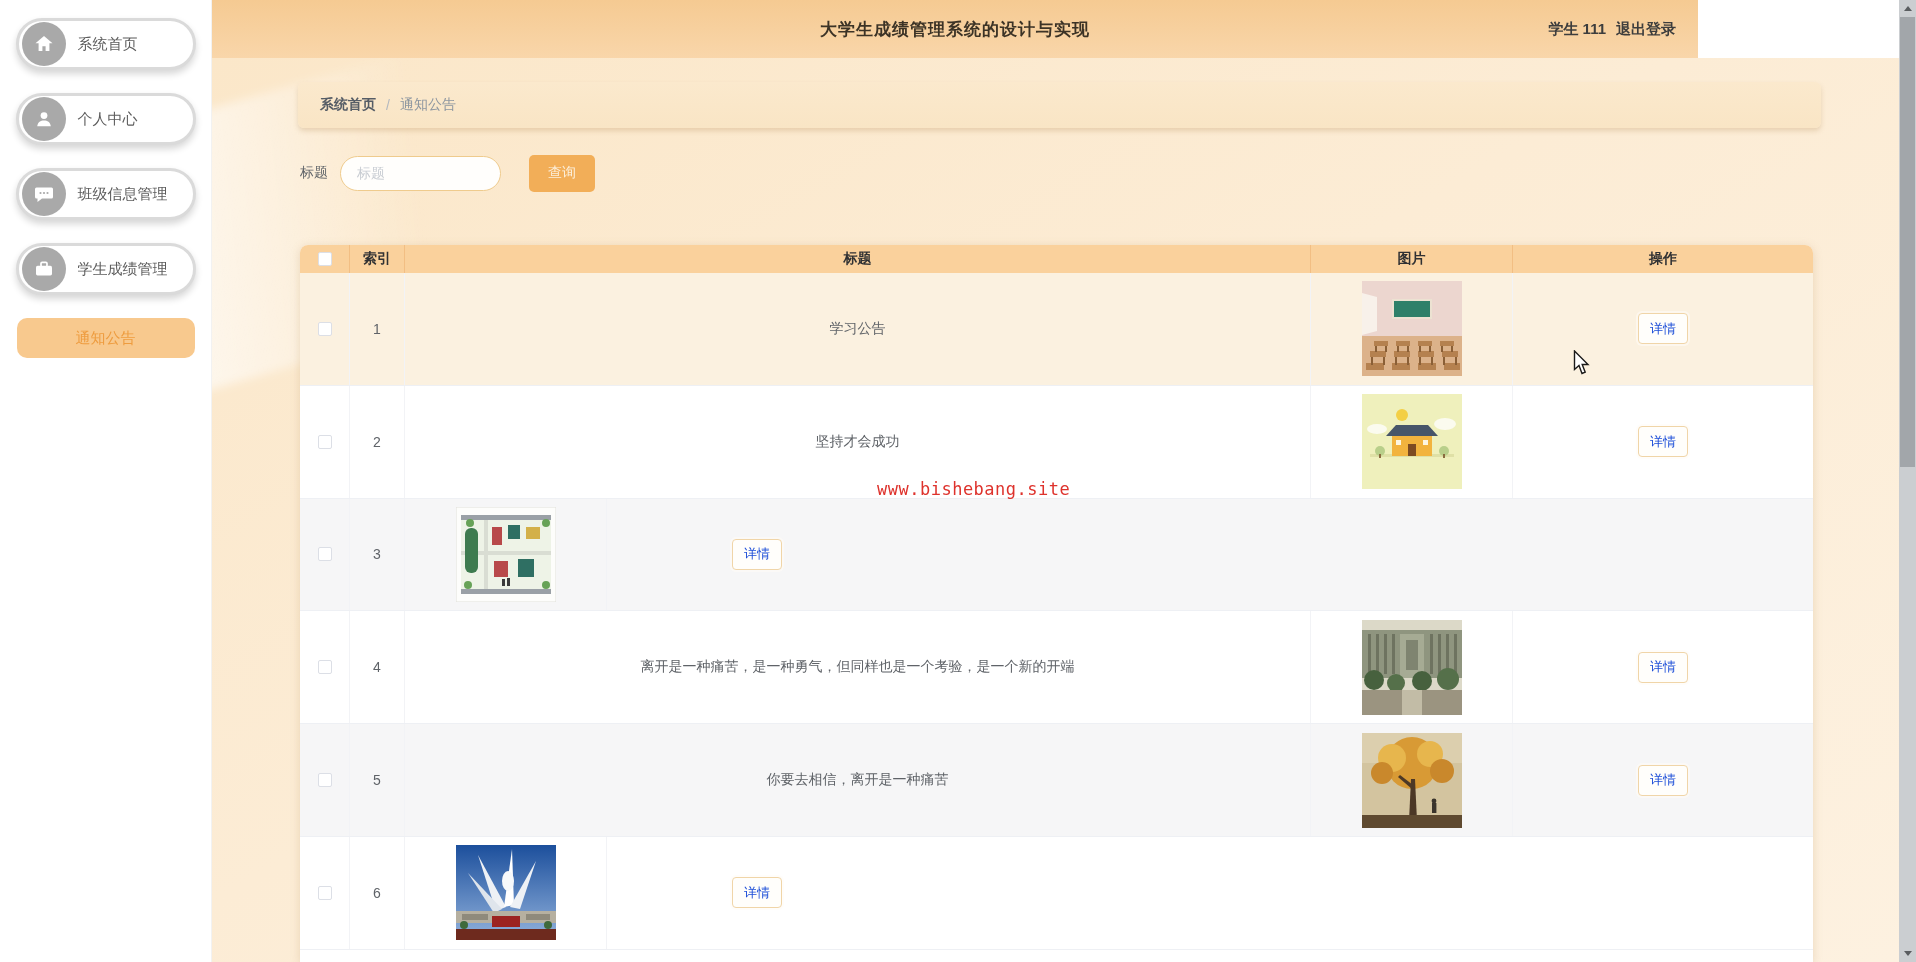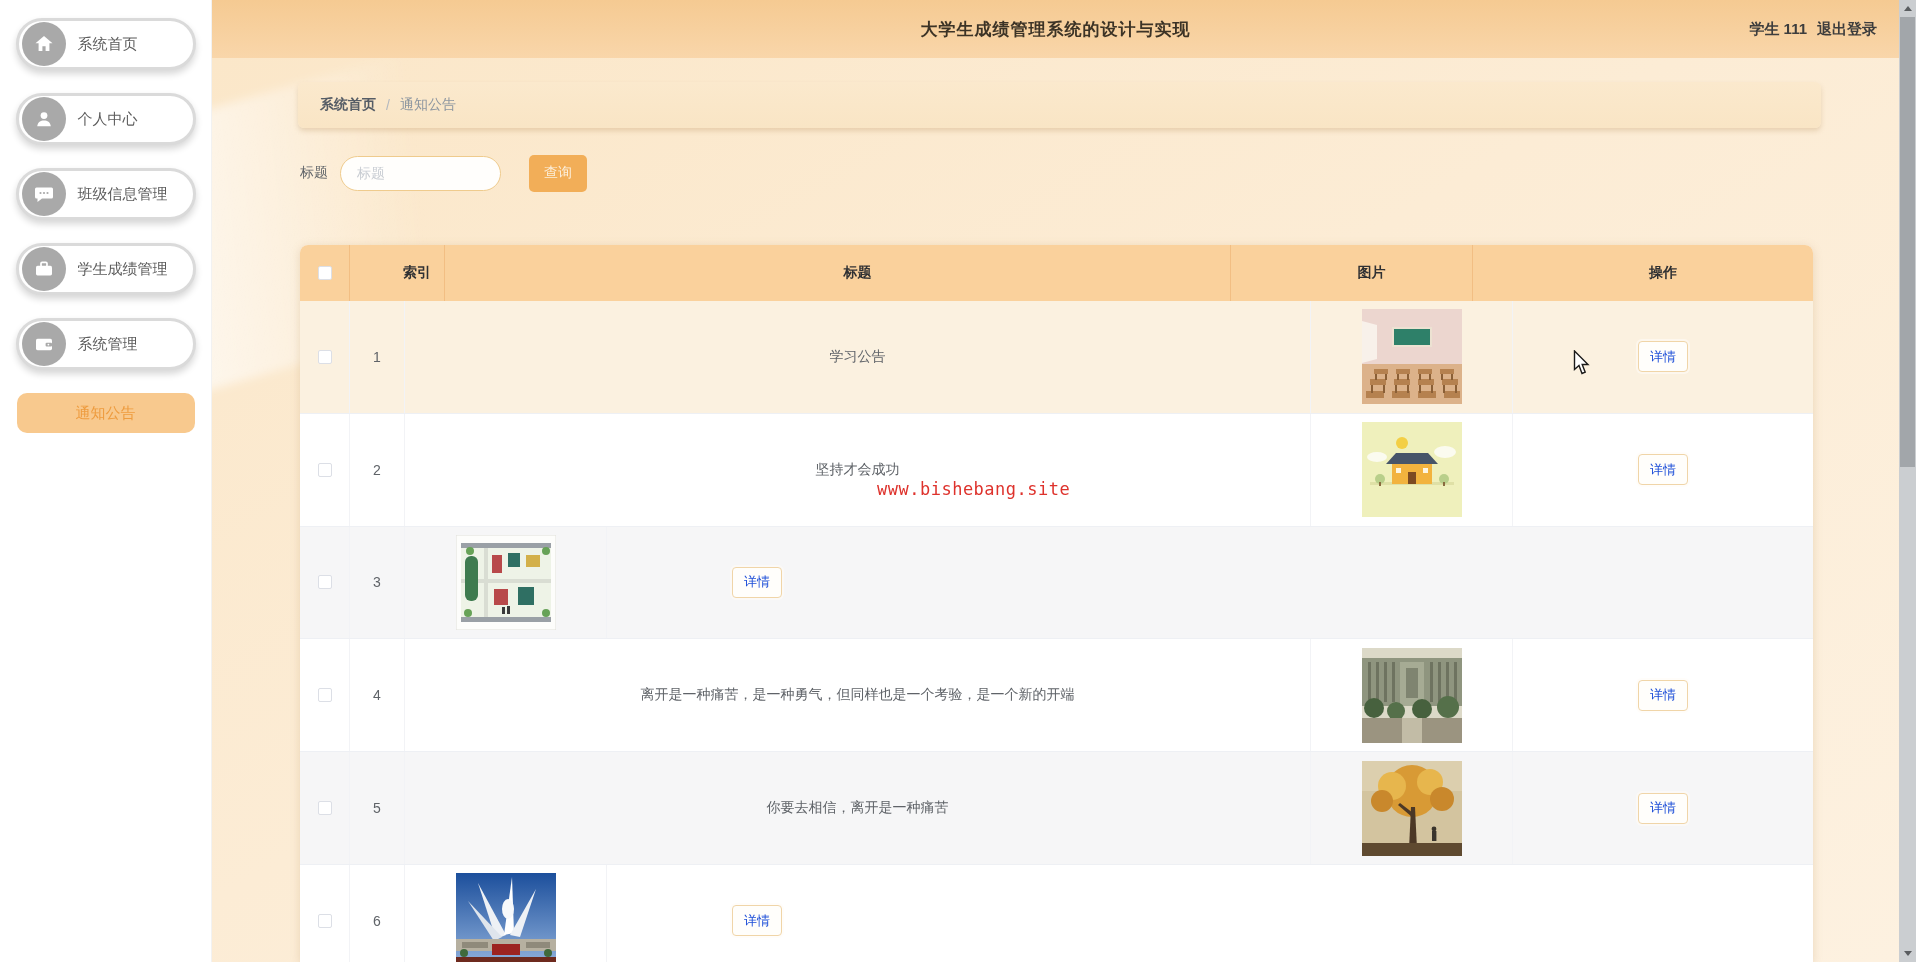--- a/index.html
+++ b/index.html
@@ -9,44 +9,44 @@
   
   .sidebar { position:absolute; left:0; top:0; width:212px; height:962px; background:#ffffff; z-index:5; border-right:1px solid #f2f2f2; padding-top:18px; }
   .nav-pill { width:180px; height:52px; margin:0 auto 23px auto; background:#fff; border:3px solid #dadada; border-radius:28px; box-shadow:0 4px 7px rgba(0,0,0,0.16); display:flex; align-items:center; cursor:pointer; }
   .nav-ico { width:44px; height:44px; border-radius:50%; background:#a9a9a9; margin-left:3px; display:flex; align-items:center; justify-content:center; flex:0 0 auto; }
   .nav-ico svg { width:24px; height:24px; }
   .nav-label { margin-left:12px; font-size:15px; color:#5c5c5c; white-space:nowrap; }
   .nav-active { width:178px; height:40px; margin:22px auto 0 auto; background:#f8c98e; border-radius:10px; display:flex; align-items:center; justify-content:center; cursor:pointer; }
   .nav-active span { color:#ee9c3f; font-size:15px; }
 
   
-  .header { position:absolute; left:212px; top:0; width:1687px; height:58px; background:linear-gradient(180deg,#f6c громад993 0%, #f8d2a4 100%); z-index:3; }
+  .header { position:absolute; left:212px; top:0; width:1486px; height:58px; background:linear-gradient(180deg,#f6c громад993 0%, #f8d2a4 100%); z-index:3; }
   .header { background:linear-gradient(180deg,#f5ca92 0%,#f9d6aa 100%); }
   .header-title { position:absolute; left:0; right:0; top:0; height:58px; display:flex; align-items:center; justify-content:center; font-size:17px; font-weight:bold; color:#3c3326; letter-spacing:1px; }
   .header-right { position:absolute; right:22px; top:0; height:58px; display:flex; align-items:center; gap:10px; font-size:15px; font-weight:bold; color:#3d3d3d; }
   .logout { cursor:pointer; }
 
   
   .content { position:absolute; left:212px; top:58px; width:1687px; height:904px; background:linear-gradient(150deg,#fbe7c9 0%,#fcecd5 45%,#fdf1e0 100%); overflow:hidden; }
   .deco-wedge { position:absolute; left:-190px; top:30px; width:560px; height:270px; background:linear-gradient(100deg,rgba(255,255,255,0.95) 10%,rgba(255,255,255,0) 70%); transform:rotate(-16deg); border-radius:60px; filter:blur(5px); pointer-events:none; }
 
   .breadcrumb-bar { position:absolute; left:86px; top:24px; width:1523px; height:46px; background:linear-gradient(180deg,#fbe9cd,#f9e5c5); border-radius:6px; box-shadow:0 3px 5px rgba(186,146,92,0.30); display:flex; align-items:center; padding-left:22px; }
   .bc-root { font-size:14px; font-weight:bold; color:#565d66; cursor:pointer; }
   .bc-sep { font-size:14px; color:#b2b8bf; margin:0 10px; }
   .bc-cur { font-size:14px; color:#8d96a0; }
 
   .search-row { position:absolute; left:88px; top:96px; height:38px; display:flex; align-items:center; }
   .search-label { font-size:14px; color:#5f6368; margin-right:12px; }
   .search-input { width:161px; height:35px; border:1px solid #efcb8d; border-radius:18px; background:#fffefc; padding:0 16px; font-size:14px; color:#606266; outline:none; }
   .search-input::placeholder { color:#c8ccd2; }
-  .search-btn { margin-left:28px; width:58px; height:37px; background:#f2ae58; border:none; border-radius:5px; color:#fcefdb; font-size:14px; cursor:pointer; }
+  .search-btn { margin-left:28px; width:66px; height:37px; background:#f2ae58; border:none; border-radius:5px; color:#fcefdb; font-size:14px; cursor:pointer; }
 
   
   .table { position:absolute; left:88px; top:187px; width:1513px; height:717px; background:#fff; border-radius:8px 8px 0 0; box-shadow:0 2px 10px rgba(183,142,92,0.28); overflow:hidden; }
-  .t-head { display:flex; height:56px; background:#fad19c;gap:40px; }
+  .t-head { display:flex; height:28px; background:#fad19c; }
   .t-head .cell { display:flex; align-items:center; justify-content:center; font-size:14px; font-weight:bold; color:#303133; border-right:1px solid rgba(240,185,125,0.8); }
   .t-head .cell:last-child { border-right:none; }
   .t-row { display:flex; height:112.8px; background:#fff; border-bottom:1px solid #eef0f4; }
   .t-row:nth-child(4), .t-row:nth-child(6) { background:#f6f6f7; }
   .t-row.row-hover { background:#fbf1e0; }
   .t-row .cell { display:flex; align-items:center; justify-content:center; font-size:14px; color:#5f6368; border-right:1px solid #f2f3f6; }
   .t-row .cell:last-child { border-right:none; }
   .c-check { width:50px; flex:0 0 auto; }
   .c-index { width:55px; flex:0 0 auto; }
   .c-title { flex:1 1 auto; text-align:center; padding:0 30px; }
@@ -108,30 +108,20 @@
   <div class="nav-pill">
     <span class="nav-ico">
       <svg viewBox="0 0 24 24">
           <rect x="4" y="8.8" width="16" height="9.6" rx="1.6" fill="#fff"></rect>
           <rect x="9" y="5.4" width="6" height="4.4" rx="1.2" fill="none" stroke="#fff" stroke-width="1.7"></rect>
         </svg>
     </span>
     <span class="nav-label">学生成绩管理</span>
   </div>
 
-  <div class="nav-pill">
-    <span class="nav-ico">
-      <svg viewBox="0 0 24 24">
-          <rect x="4" y="6.8" width="16" height="11.4" rx="1.6" fill="#fff"></rect>
-          <rect x="13.6" y="10.8" width="6.4" height="3.6" rx="1" fill="#a9a9a9"></rect>
-          <circle cx="16.4" cy="12.6" r="0.9" fill="#fff"></circle>
-        </svg>
-    </span>
-    <span class="nav-label">系统管理</span>
-  </div>
 
   <div class="nav-active">
     <span>通知公告</span>
   </div>
 </div>
 
 <div class="header">
   <div class="header-title">大学生成绩管理系统的设计与实现</div>
   <div class="header-right">
     <span>学生 111</span>

